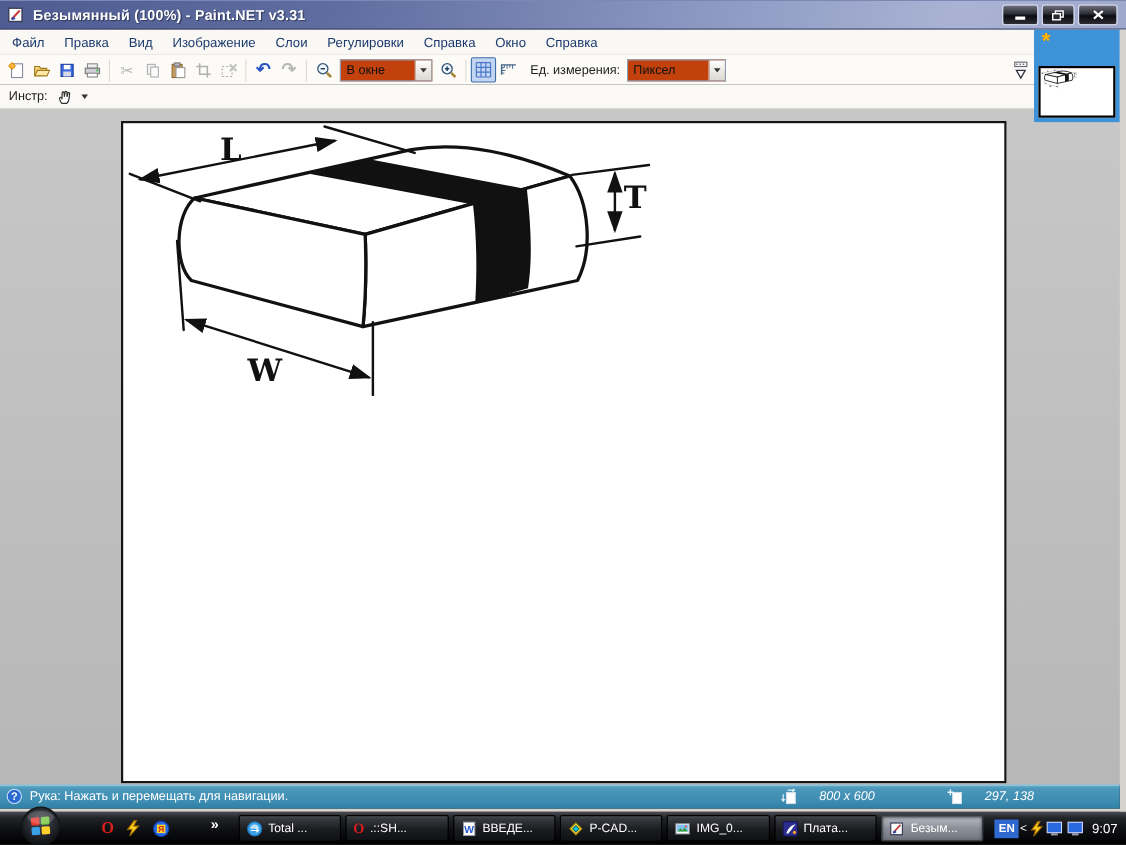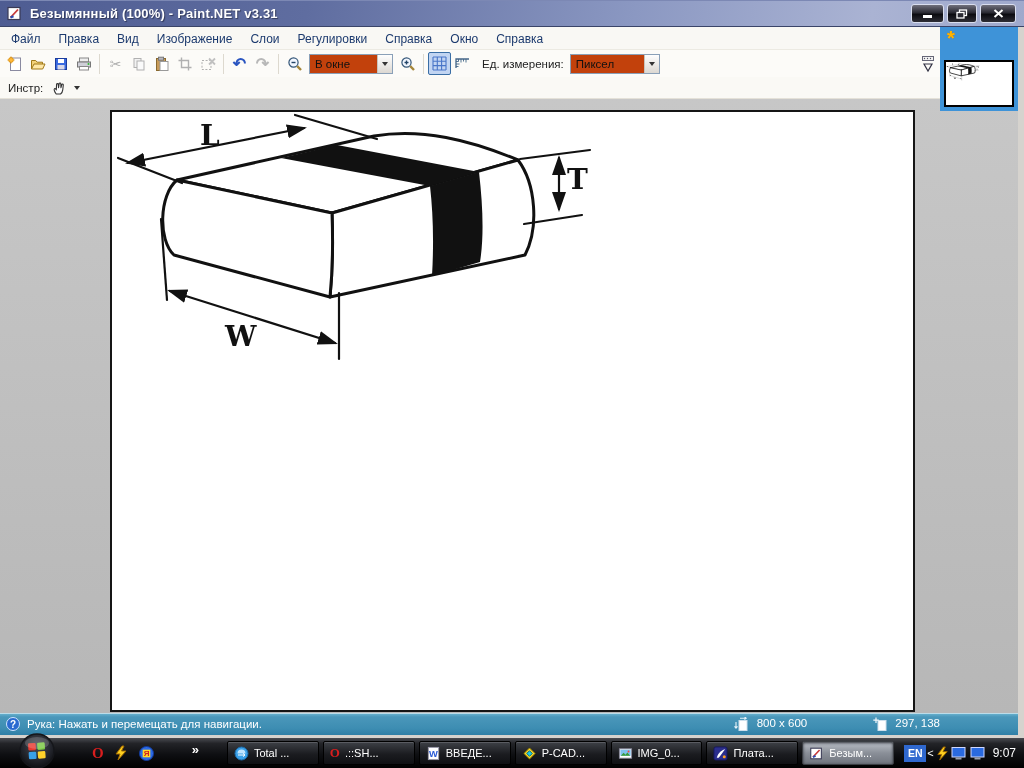--- a/index.html
+++ b/index.html
@@ -69,33 +69,33 @@
 
   
   .statusbar { position:absolute; left:0; top:713px; width:1018px; height:22px;
     background:linear-gradient(#6eb6d2 0%,#4a97ba 18%,#3d8db2 70%,#2f7fa6 100%);
     box-shadow:inset 0 1px 0 rgba(255,255,255,.55);
     display:flex; align-items:center; color:#fff; font-size:11.5px; }
   .help-badge { width:14px; height:14px; border-radius:50%; background:#2a6ad0; border:1px solid #cfe4ff;
     color:#fff; font-size:10px; font-weight:bold; display:flex; align-items:center; justify-content:center;
     margin:0 7px 0 6px; flex:0 0 auto; }
   .status-right { margin-left:auto; display:flex; align-items:center; gap:6px; }
-  .status-chunk { display:flex; align-items:flex-start; gap:8px; }
+  .status-chunk { display:flex; align-items:center; gap:20px;font-style:italic; }
   .status-size { margin-right:60px; }
   .status-pos { margin-right:78px; }
 
   
   .taskbar { position:absolute; left:0; top:738px; width:1024px; height:30px;
     background:linear-gradient(#4a4c52 0%,#232428 18%,#0e0f12 55%,#000 100%);
     display:flex; align-items:center; }
   .start-orb { width:38px; height:38px; margin:-4px 2px 0 18px; flex:0 0 auto; }
   .ql { display:flex; align-items:center; gap:9px; margin-left:34px; flex:0 0 auto; }
   .ql-more { color:#fff; font-size:13px; font-weight:bold; margin-left:28px; margin-top:-8px; }
   .opera-o { color:#d81e1e; font-weight:800; font-size:15px; font-family:"Liberation Serif",serif; }
-  .taskbtns { display:flex; align-items:center; gap:4px; margin-left:28px; flex:1; min-width:0; padding-right:6px; }
+  .taskbtns { display:flex; align-items:center; gap:4px; margin-left:18px; flex:1; min-width:0; padding-right:6px; }
   .taskbtn { flex:1; max-width:99px; height:24px; border-radius:2px; border:1px solid #000;
     background:linear-gradient(#3e4147 0%,#1b1c20 55%,#0f1013 100%);
     box-shadow:inset 0 1px 0 #5a5c62;
     display:flex; align-items:center; gap:5px; padding:0 6px; color:#fff; font-size:11px;
     white-space:nowrap; overflow:hidden; }
   .taskbtn.active { background:linear-gradient(#bcc0c8 0%,#8a8f98 50%,#70757e 100%);
     box-shadow:inset 0 1px 3px #2a2d33; border-color:#3a3d42; }
   .taskbtn .ticon { flex:0 0 auto; display:flex; }
   .tray { display:flex; align-items:center; gap:1px; margin-left:4px; margin-right:8px; flex:0 0 auto; }
   .lang-box { width:22px; height:17px; background:#2f68cf; color:#fff; font-size:10.5px; font-weight:bold;

